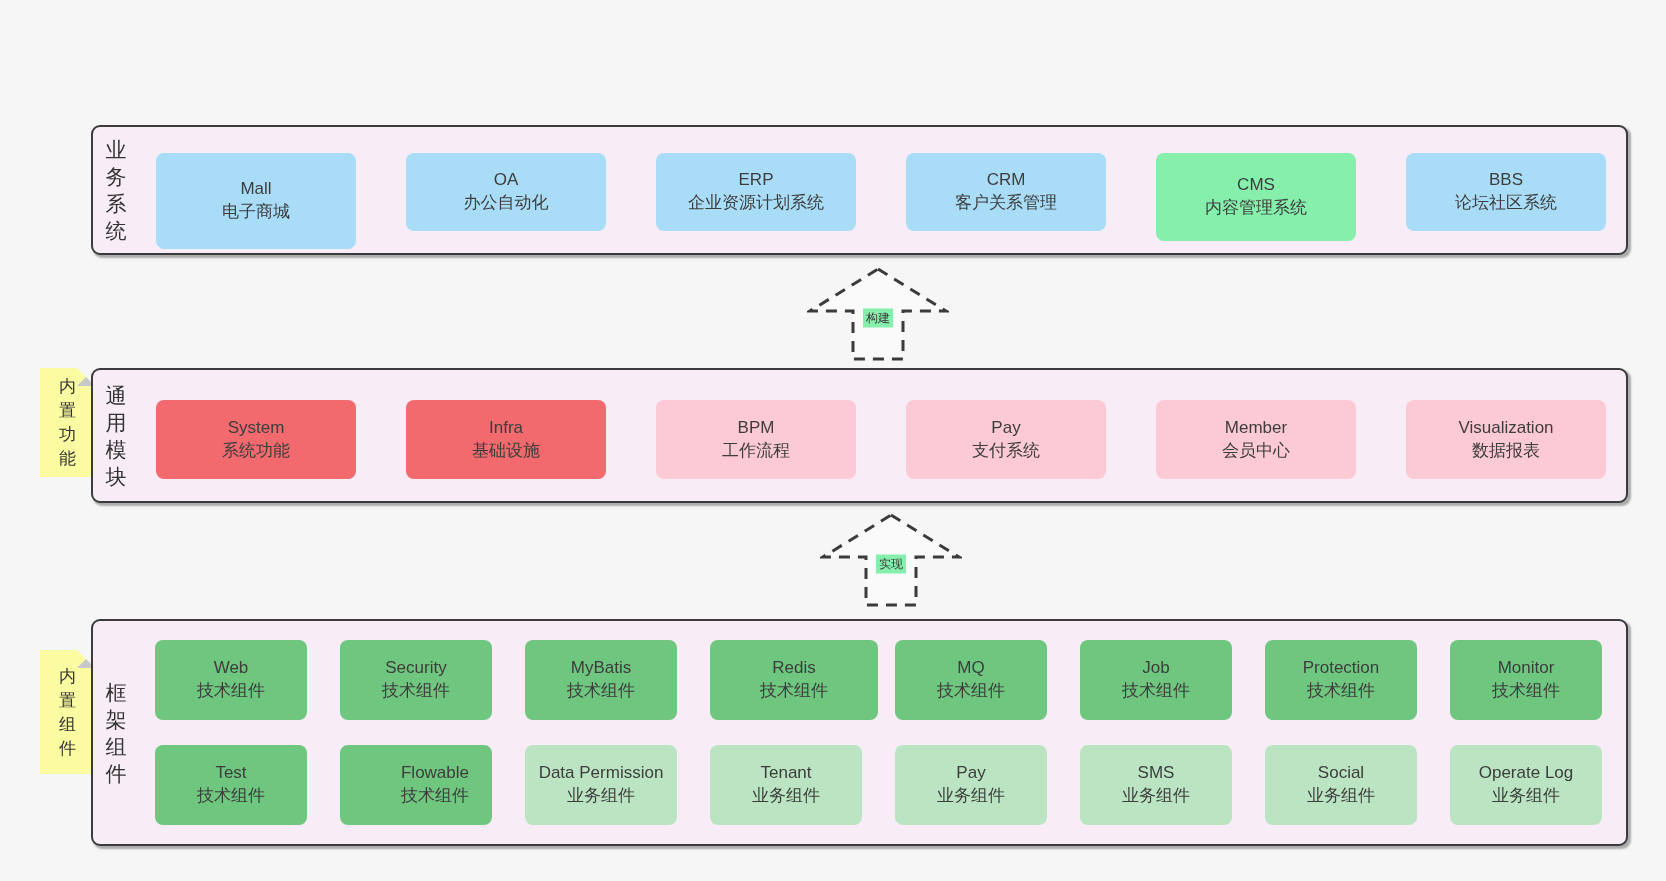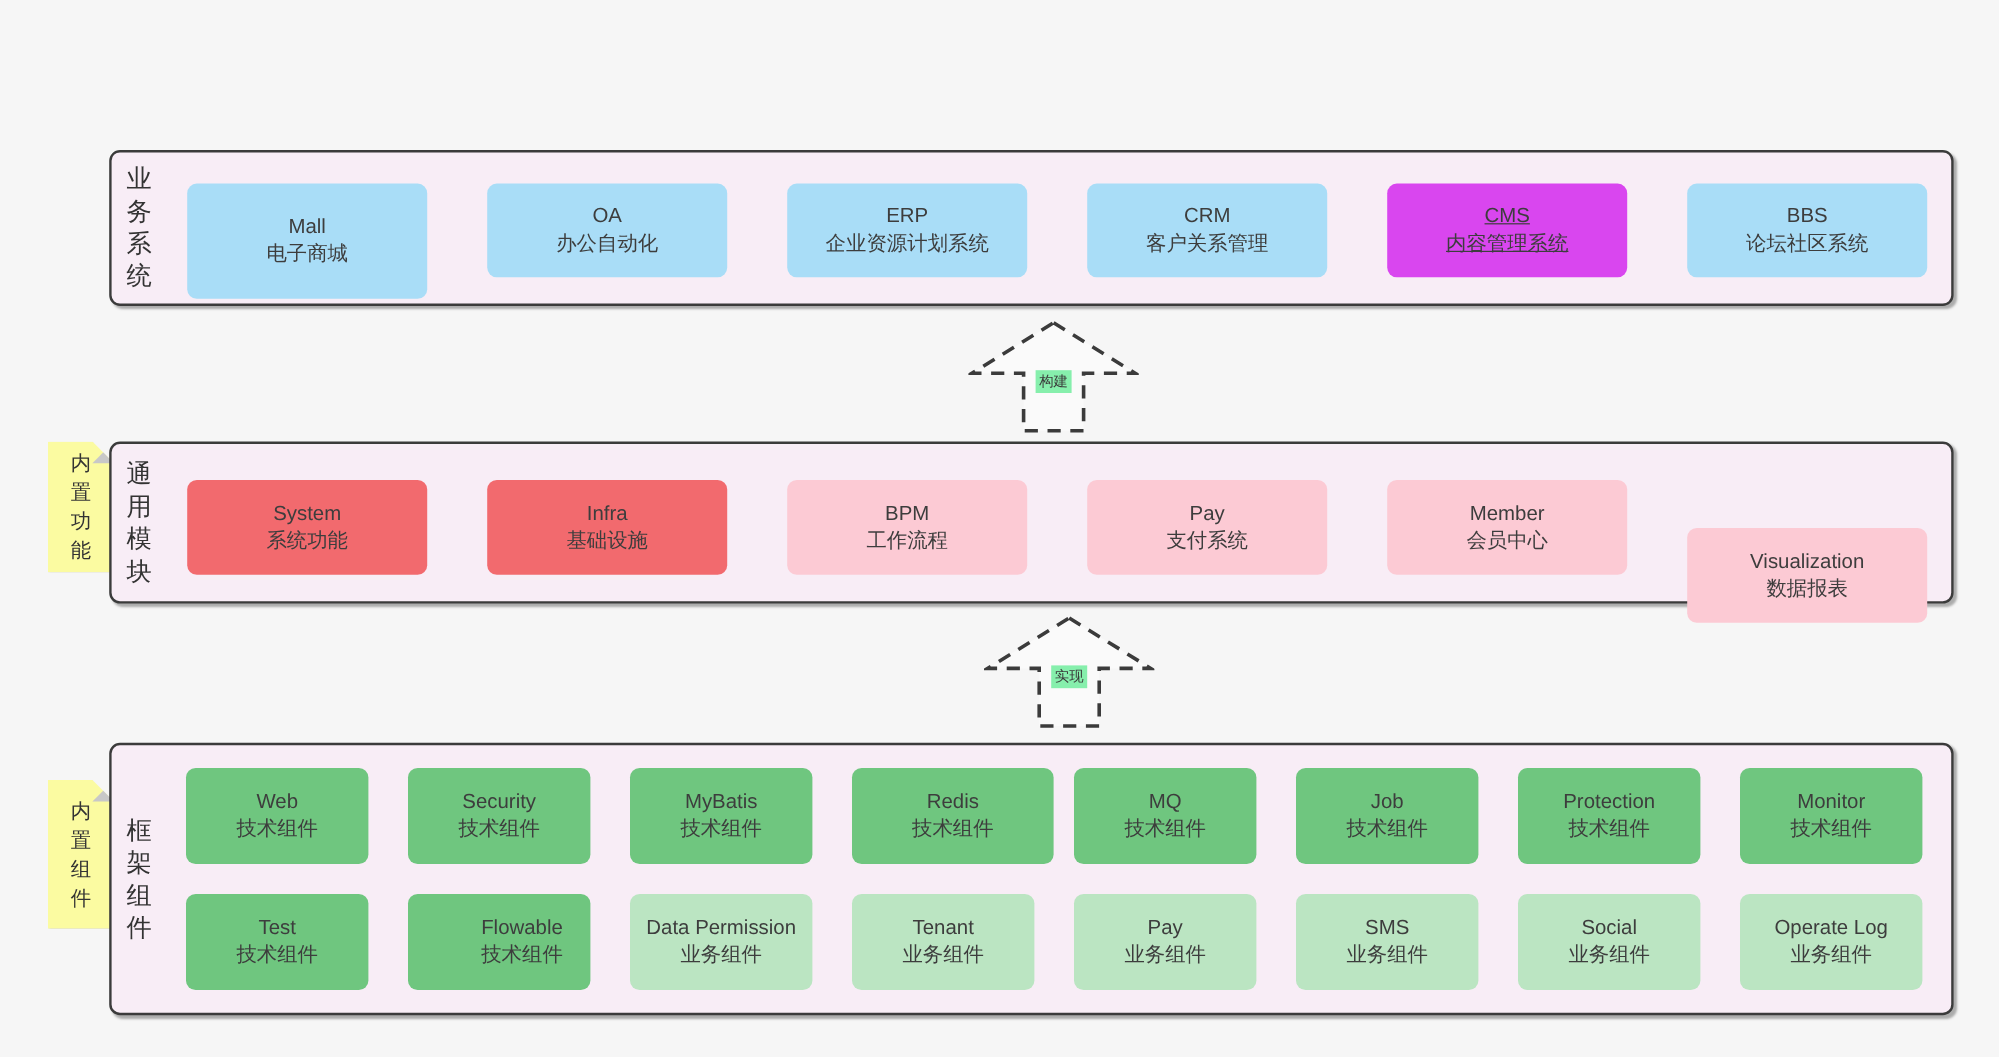--- a/index.html
+++ b/index.html
@@ -71,21 +71,21 @@
           <span class="zh">企业资源计划系统</span>
         </div>
         <div class="box" style="left: 313px; top: 26px; width: 200px; height: 78px; background: rgb(169, 221, 247); color: rgb(61, 61, 61);">
           <span class="en">OA</span>
           <span class="zh">办公自动化</span>
         </div>
         <div class="box" style="left: 813px; top: 26px; width: 200px; height: 78px; background: rgb(169, 221, 247); color: rgb(61, 61, 61);">
           <span class="en">CRM</span>
           <span class="zh">客户关系管理</span>
         </div>
-        <div class="box" style="left: 1063px; top: 26px; width: 200px; height: 78px; background: #d946ef; color: rgb(61, 61, 61); text-decoration: underline;">
+        <div class="box" style="left: 1063px; top: 26px; width: 200px; height: 88px; background: #86efac; color: rgb(61, 61, 61);">
           <span class="en">CMS</span>
           <span class="zh">内容管理系统</span>
         </div>
         <div class="box" style="left: 1313px; top: 26px; width: 200px; height: 78px; background: rgb(169, 221, 247); color: rgb(61, 61, 61);">
           <span class="en">BBS</span>
           <span class="zh">论坛社区系统</span>
         </div>
       </section>
       <section class="container" style="top: 368px; height: 135px; background: rgb(248, 237, 246); border-color: rgb(59, 59, 59);">
         <div class="vlabel">
@@ -107,21 +107,21 @@
           <span class="zh">工作流程</span>
         </div>
         <div class="box" style="left: 813px; top: 30px; width: 200px; height: 79px; background: rgb(252, 202, 212); color: rgb(61, 61, 61);">
           <span class="en">Pay</span>
           <span class="zh">支付系统</span>
         </div>
         <div class="box" style="left: 1063px; top: 30px; width: 200px; height: 79px; background: rgb(252, 202, 212); color: rgb(61, 61, 61);">
           <span class="en">Member</span>
           <span class="zh">会员中心</span>
         </div>
-        <div class="box" style="left: 1313px; top: 30px; width: 200px; height: 79px; background: rgb(252, 202, 212); color: rgb(61, 61, 61); margin-top: 40px;">
+        <div class="box" style="left: 1313px; top: 30px; width: 200px; height: 79px; background: rgb(252, 202, 212); color: rgb(61, 61, 61);">
           <span class="en">Visualization</span>
           <span class="zh">数据报表</span>
         </div>
       </section>
       <section class="container" style="top: 619px; height: 227px; background: rgb(248, 237, 246); border-color: rgb(59, 59, 59);">
         <div class="vlabel">
           <span>框</span>
           <span>架</span>
           <span>组</span>
           <span>件</span>

